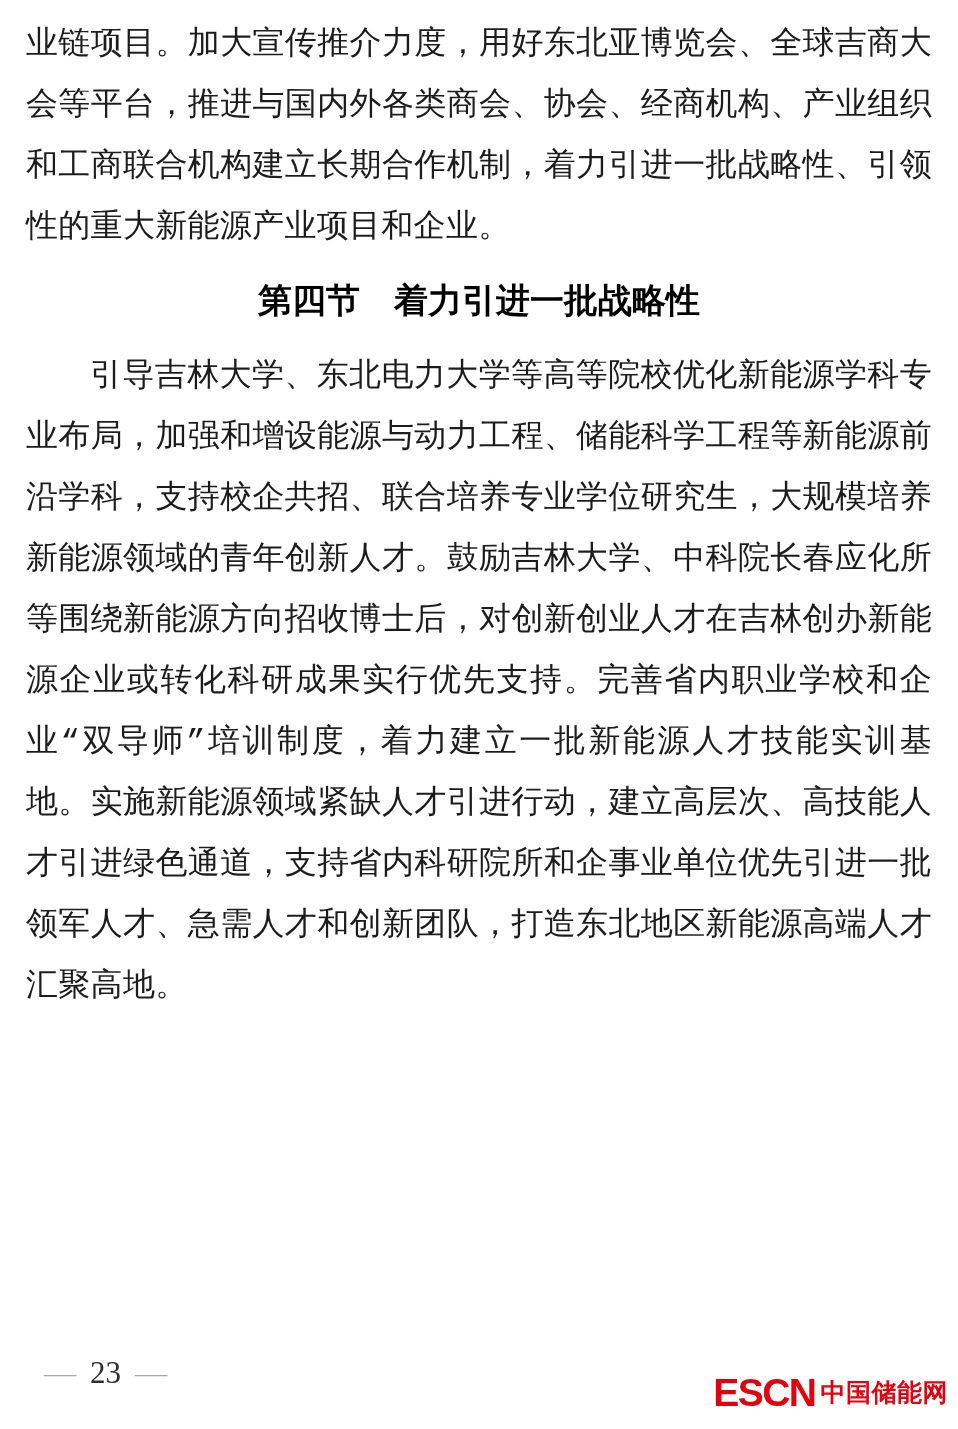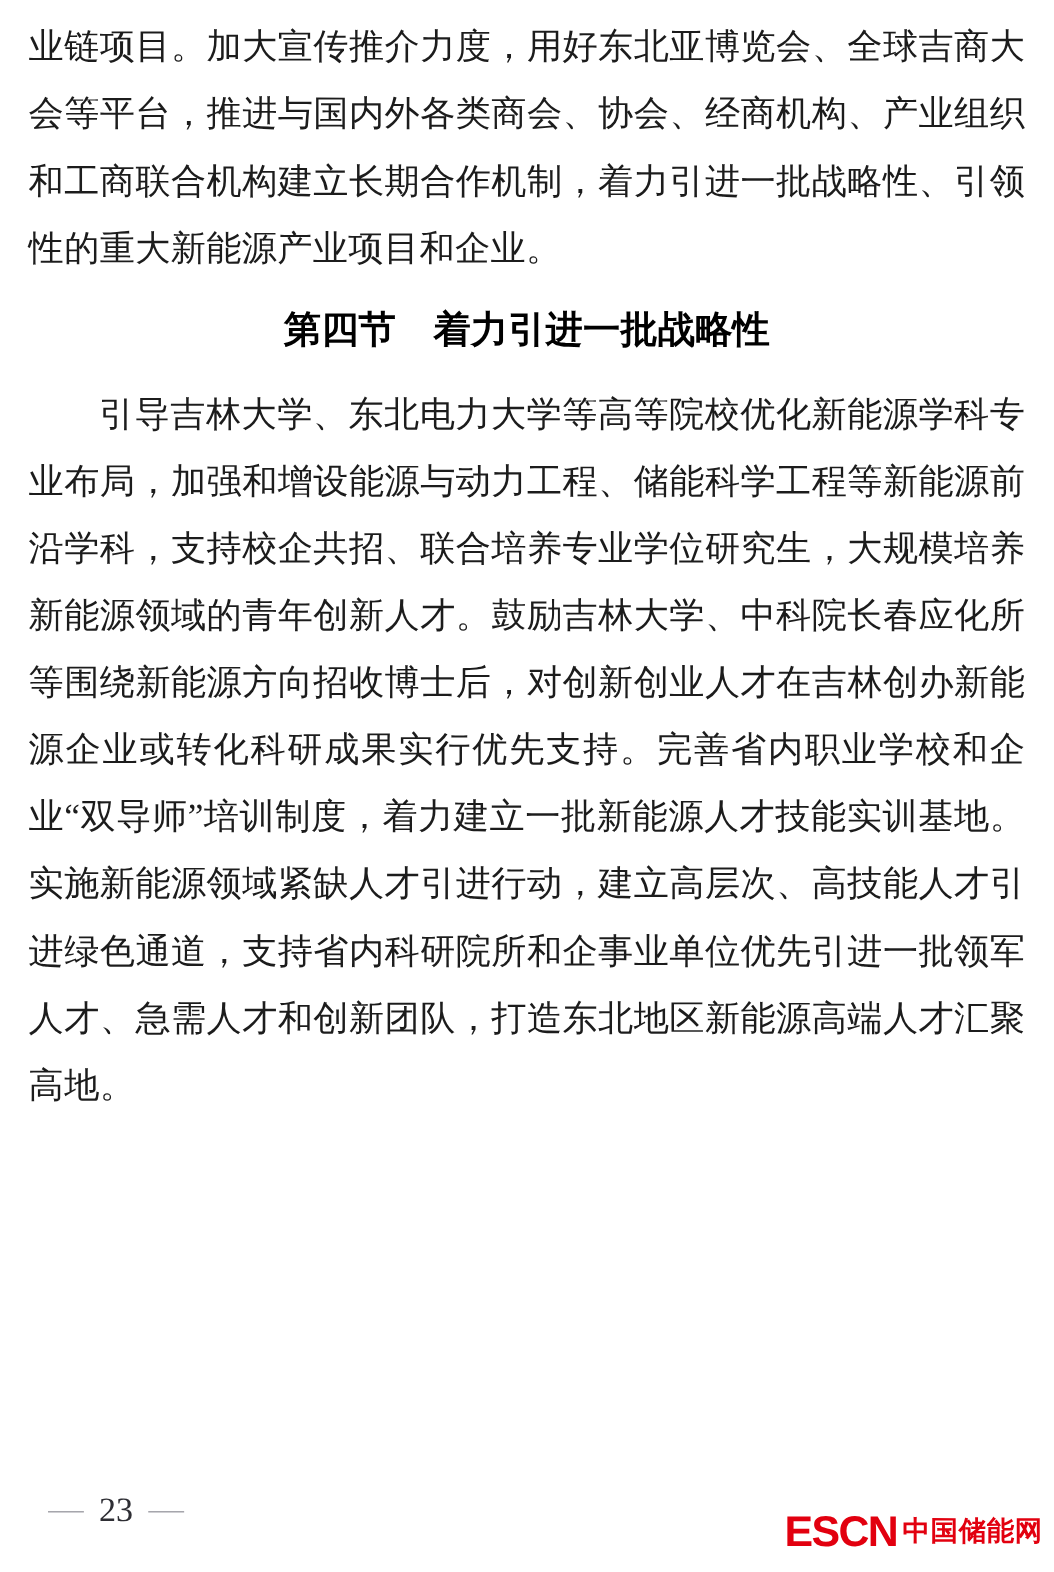--- a/index.html
+++ b/index.html
@@ -17,21 +17,21 @@
     padding: 12px 26px 0 26px;
   }
   .para {
     font-size: 32px;
     line-height: 61px;
     letter-spacing: 0.3px;
     text-align: justify;
     color: #1c1c1c;
     font-weight: 400;
   }
-  .para.indent { text-indent: 2em; }
+  .para.indent { text-indent: 2em; font-family: Liberation Mono, monospace; }
   .section-heading {
     display: block;
     text-align: center;
     font-family: "Liberation Sans", "DejaVu Sans", sans-serif;
     font-weight: 700;
     font-size: 34px;
     line-height: 48px;
     color: #000000;
   }
   .section-heading.first { margin: 20px 0 22px 0; }

